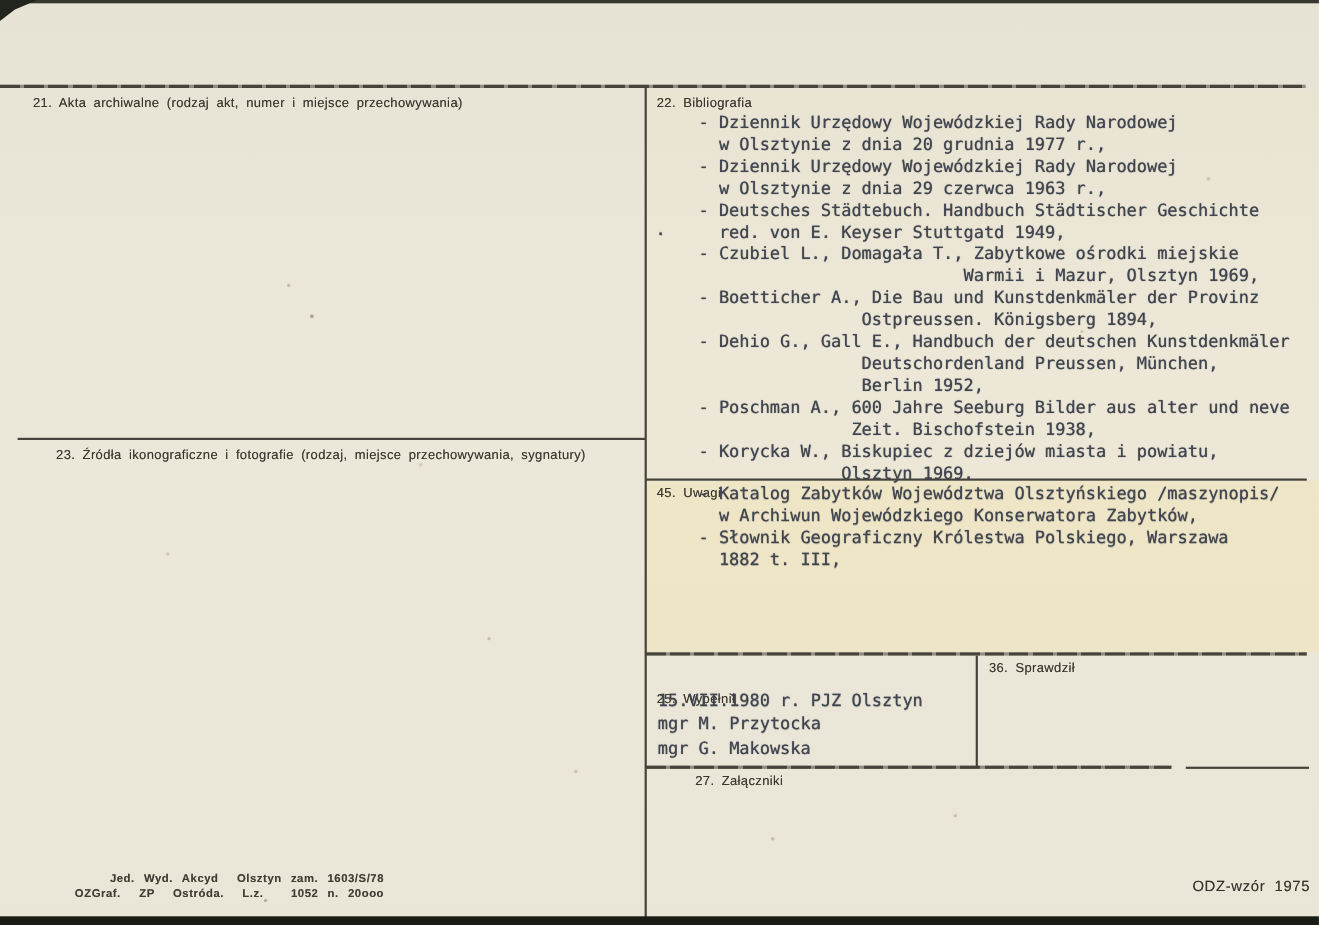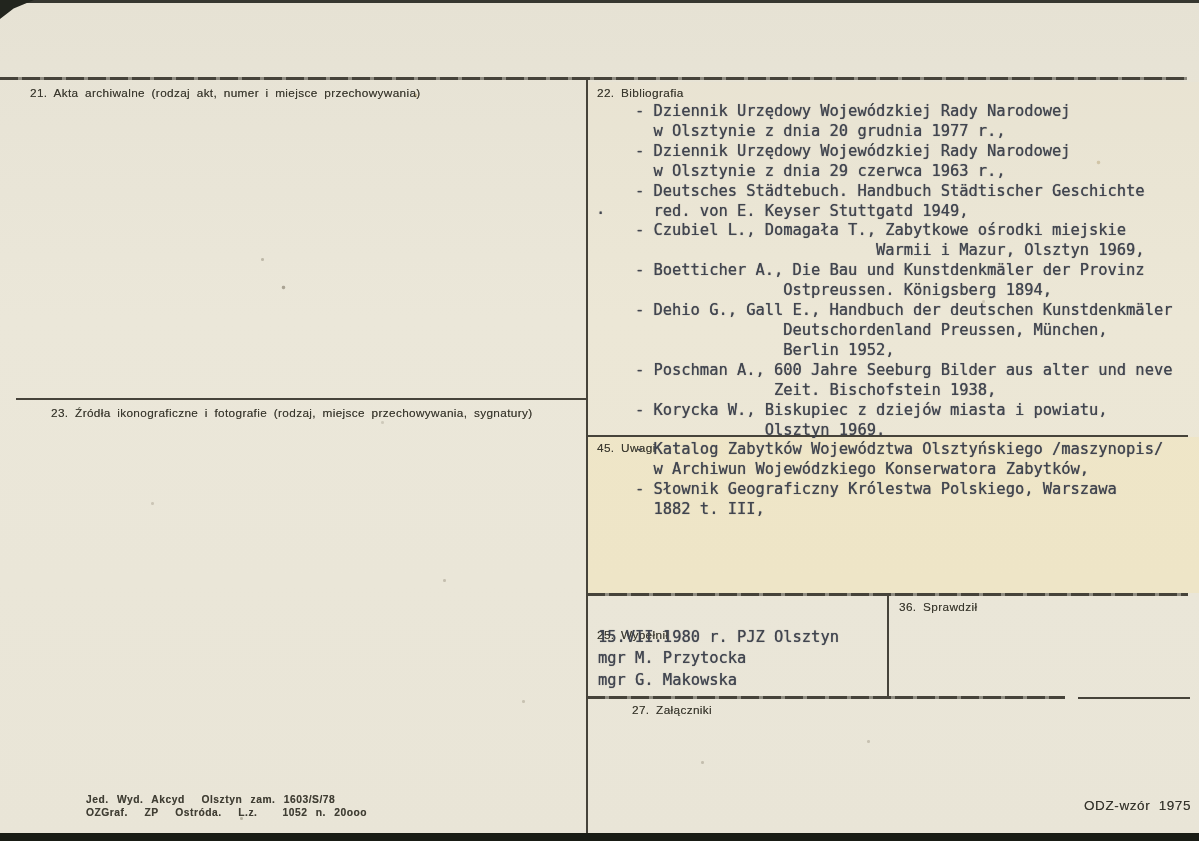--- a/index.html
+++ b/index.html
@@ -98,15 +98,15 @@
               Olsztyn 1969.
 - Katalog Zabytków Województwa Olsztyńskiego /maszynopis/
   w Archiwun Wojewódzkiego Konserwatora Zabytków,
 - Słownik Geograficzny Królestwa Polskiego, Warszawa
   1882 t. III,</div>
 <div class="abs typed" style="left:596px;top:200px;">.</div>
 <div class="abs typed typed-25" style="left:598px;top:611px;margin-top:16px;">15.VII.1980 r. PJZ Olsztyn
 mgr M. Przytocka
 mgr G. Makowska</div>
 
-<div class="abs imprint" style="left:86px;top:794px;">Jed. Wyd. Akcyd  Olsztyn zam. 1603/S/78
+<div class="abs imprint" style="left:68px;top:794px;text-align:right;">Jed. Wyd. Akcyd  Olsztyn zam. 1603/S/78
 OZGraf.  ZP  Ostróda.  L.z.   1052 n. 20ooo</div>
 <div class="abs odz" style="left:1084px;top:798px;">ODZ-wzór 1975 r.</div>
 
 </body></html>

